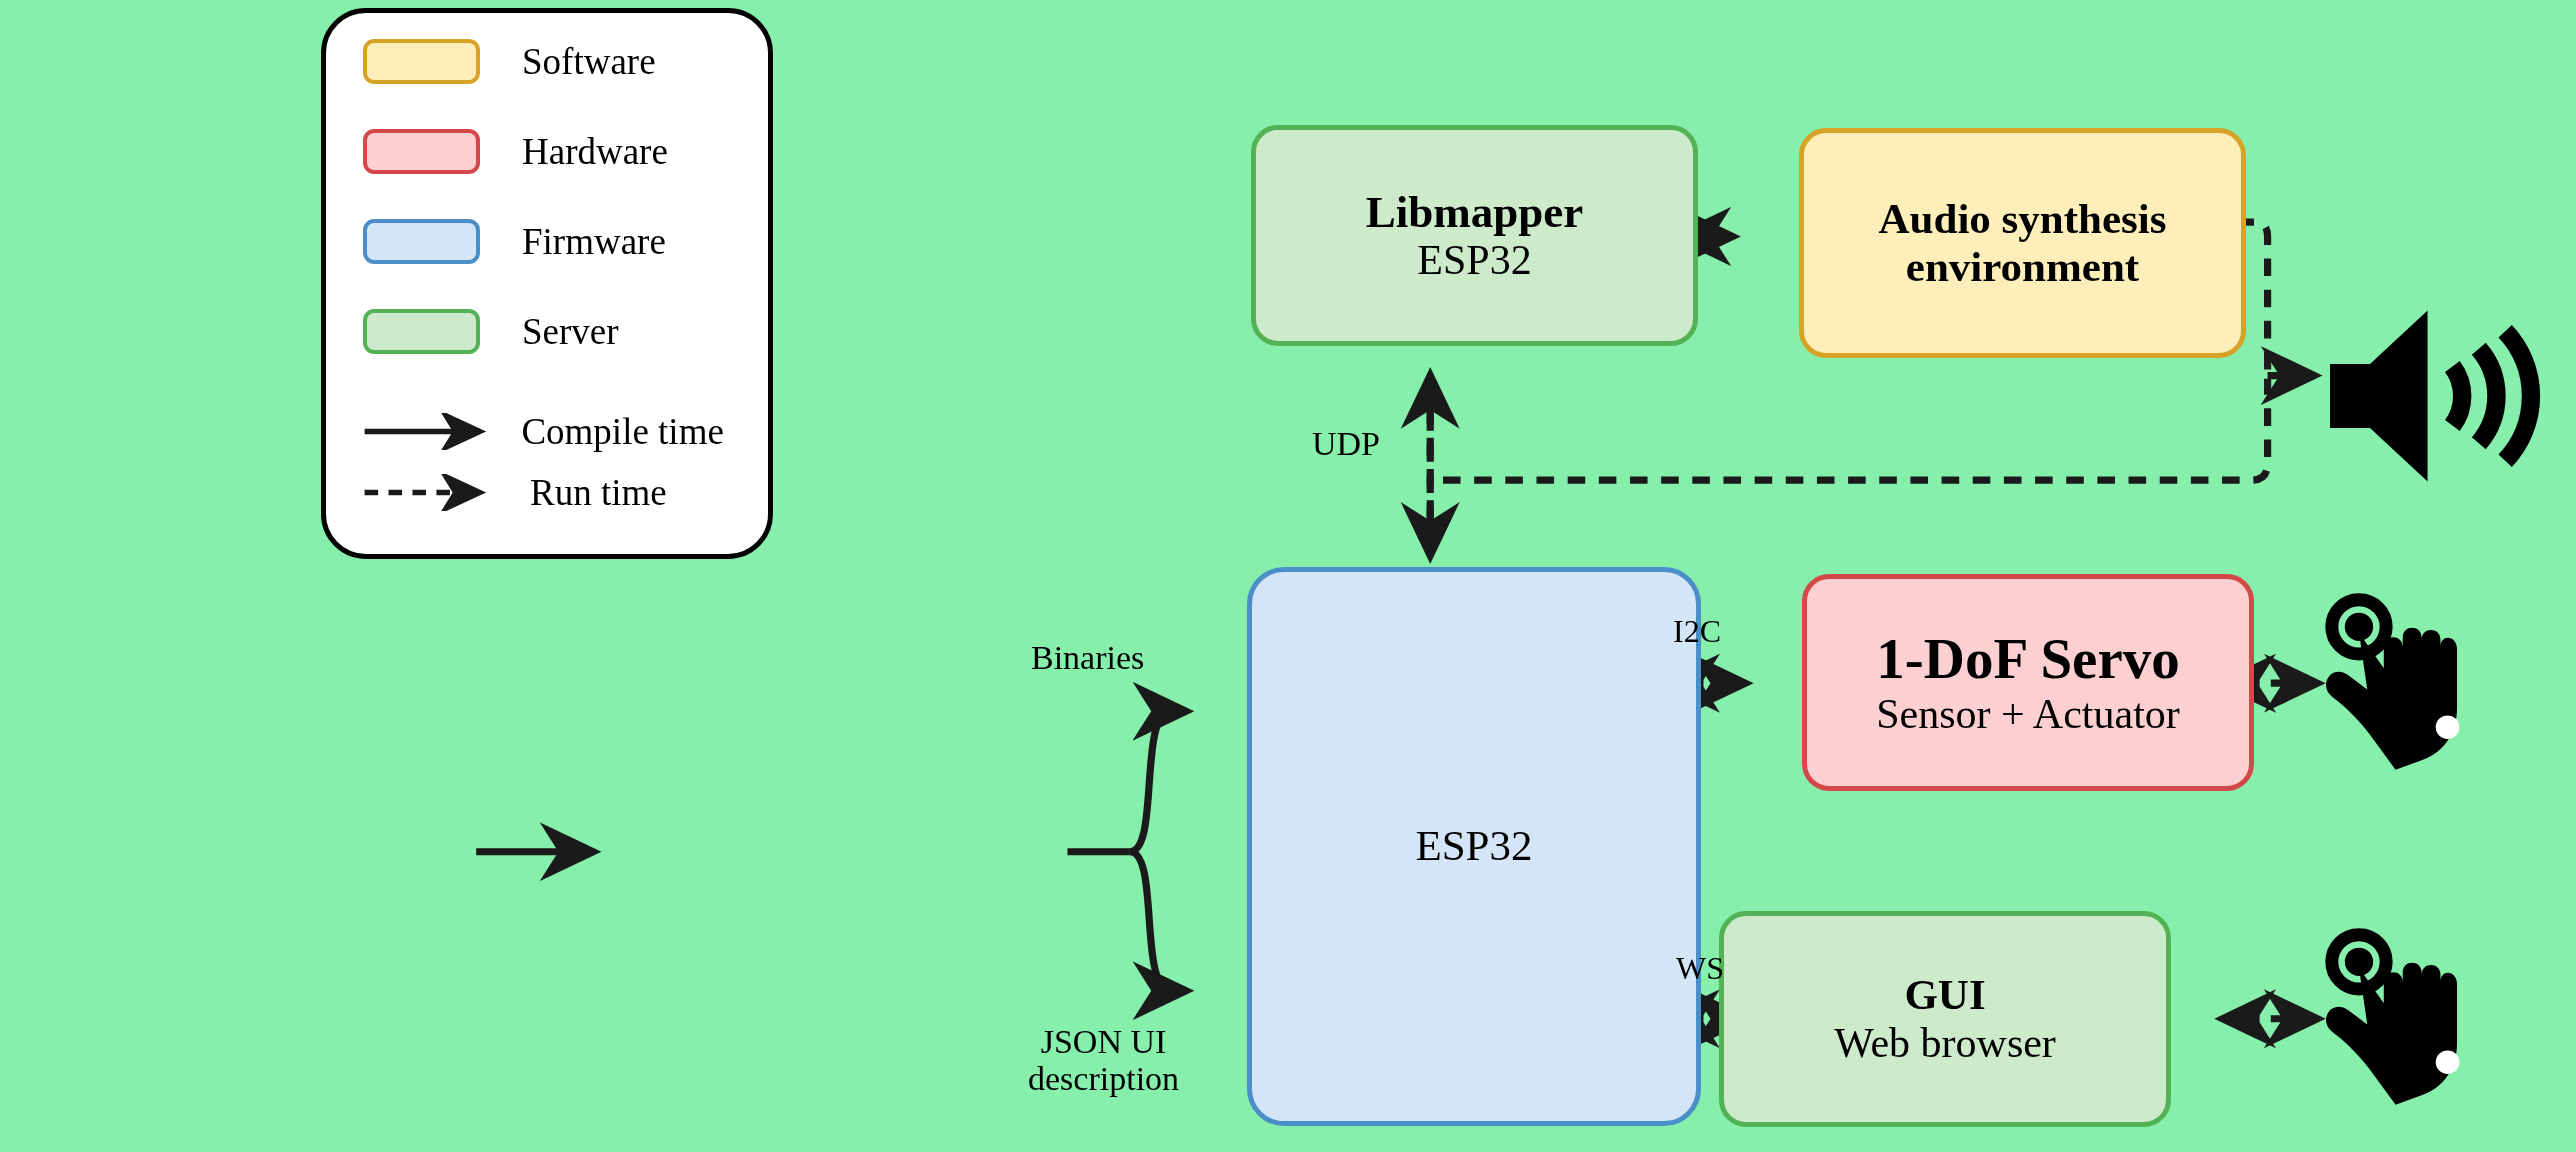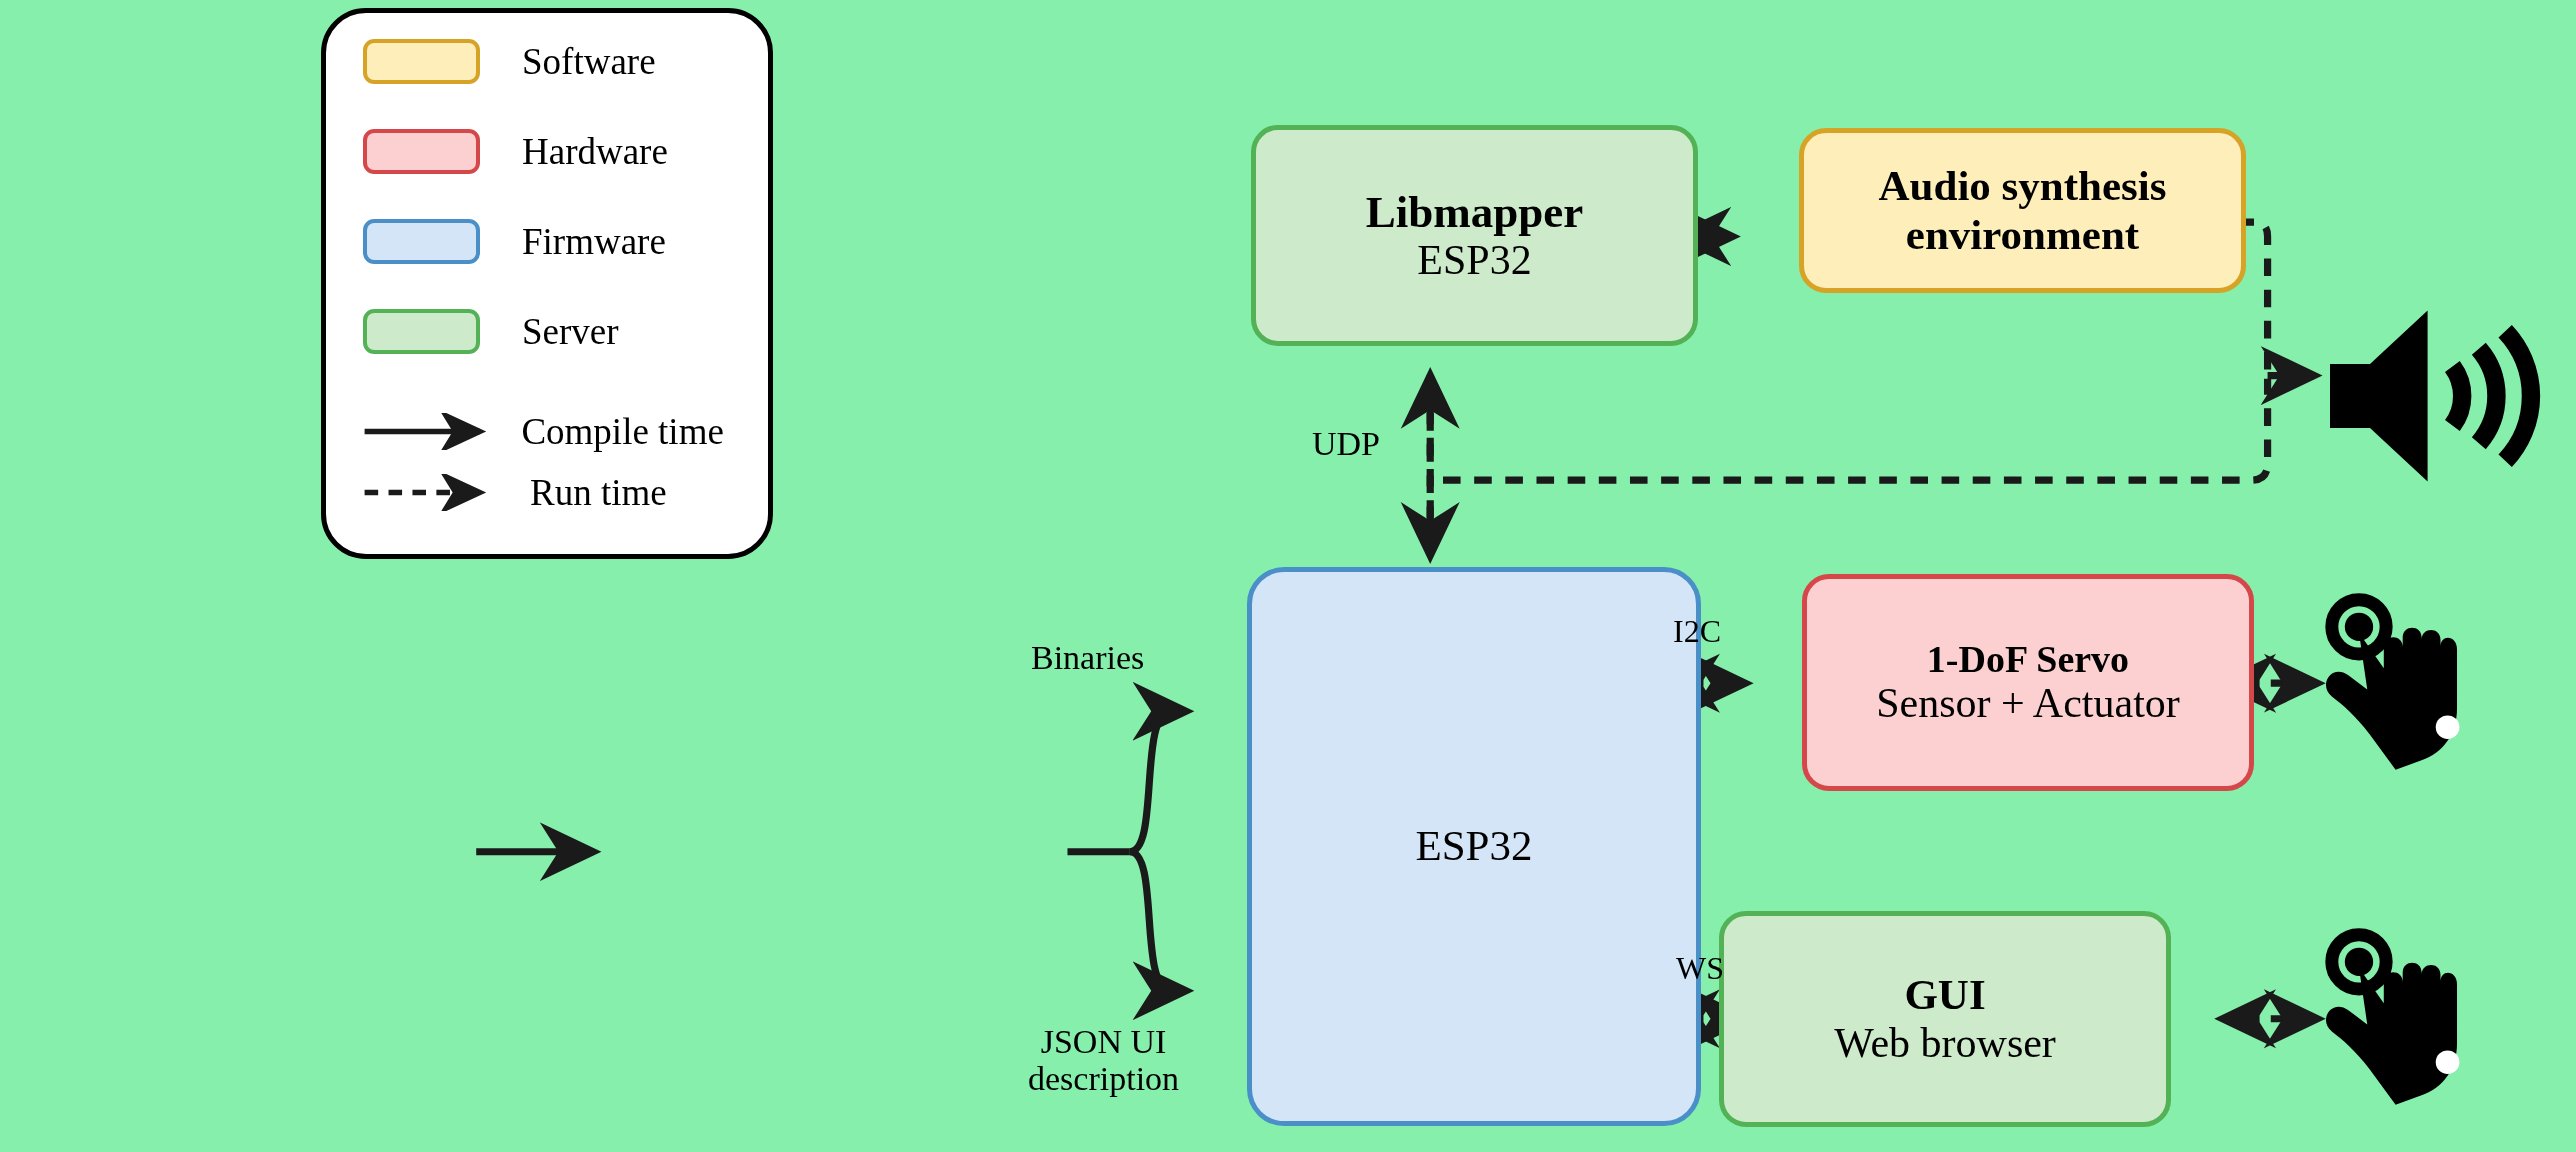--- a/index.html
+++ b/index.html
@@ -126,31 +126,31 @@
     <g>
       <line x1="2782" y1="1275" x2="2900" y2="1275" stroke="#1a1a1a" stroke-width="9" stroke-dasharray="16,14" marker-end="url(#ah)" marker-start="url(#ahr)"></line>
     </g>
   </svg>
 
   <div class="box" style="left:1207px;top:125px;width:447px;height:221px;background:#cdeacb;border:5.6px solid #52b255;">
     <div class="t1" style="font-size:45px;">Libmapper</div>
     <div class="t2" style="font-size:42px;">ESP32</div>
   </div>
 
-  <div class="box" style="left:1755px;top:128px;width:447px;height:165px;background:#fdeeba;border:5.6px solid #d6a327;">
+  <div class="box" style="left:1755px;top:128px;width:447px;height:230px;background:#fdeeba;border:5.6px solid #d6a327;">
     <div class="t1" style="font-size:43px;white-space:pre-line;padding:0 12.8px;">Audio synthesis
 environment</div>
   </div>
 
   <div class="box" style="left:1203px;top:567px;width:454px;height:559px;background:#d3e5f7;border:5.6px solid #4a8fc8;border-radius:37px;">
     <div class="t2" style="font-size:43px;">ESP32</div>
   </div>
 
   <div class="box" style="left:1758px;top:574px;width:452px;height:217px;background:#fcd0d0;border:5.6px solid #d4484a;">
-    <div class="t1" style="font-size:38px;">1-DoF Servo</div>
+    <div class="t1" style="font-size:57px;">1-DoF Servo</div>
     <div class="t2" style="font-size:42px;">Sensor + Actuator</div>
   </div>
 
   <div class="box" style="left:1675px;top:911px;width:452px;height:216px;background:#cdeacb;border:5.6px solid #52b255;">
     <div class="t1" style="font-size:43px;">GUI</div>
     <div class="t2" style="font-size:42px;">Web browser</div>
   </div>
 
 
 

